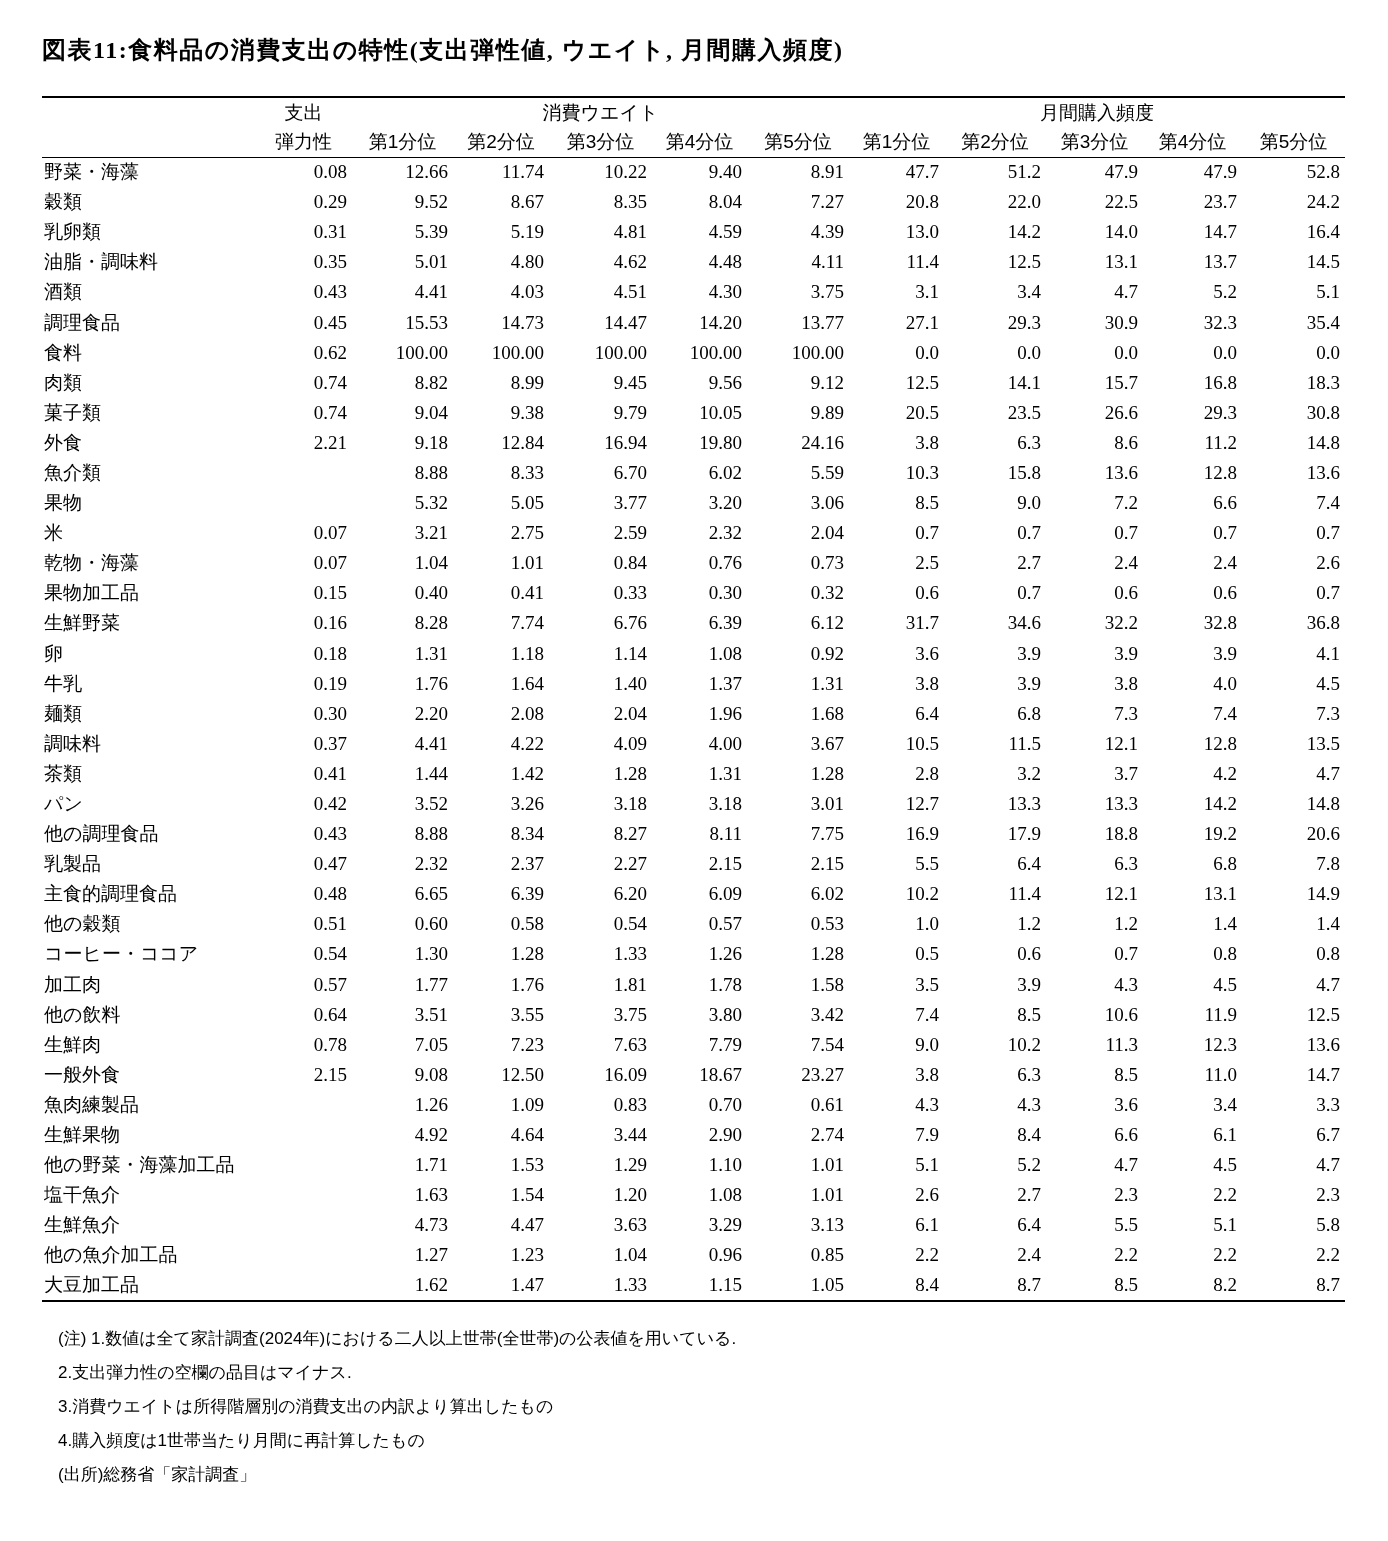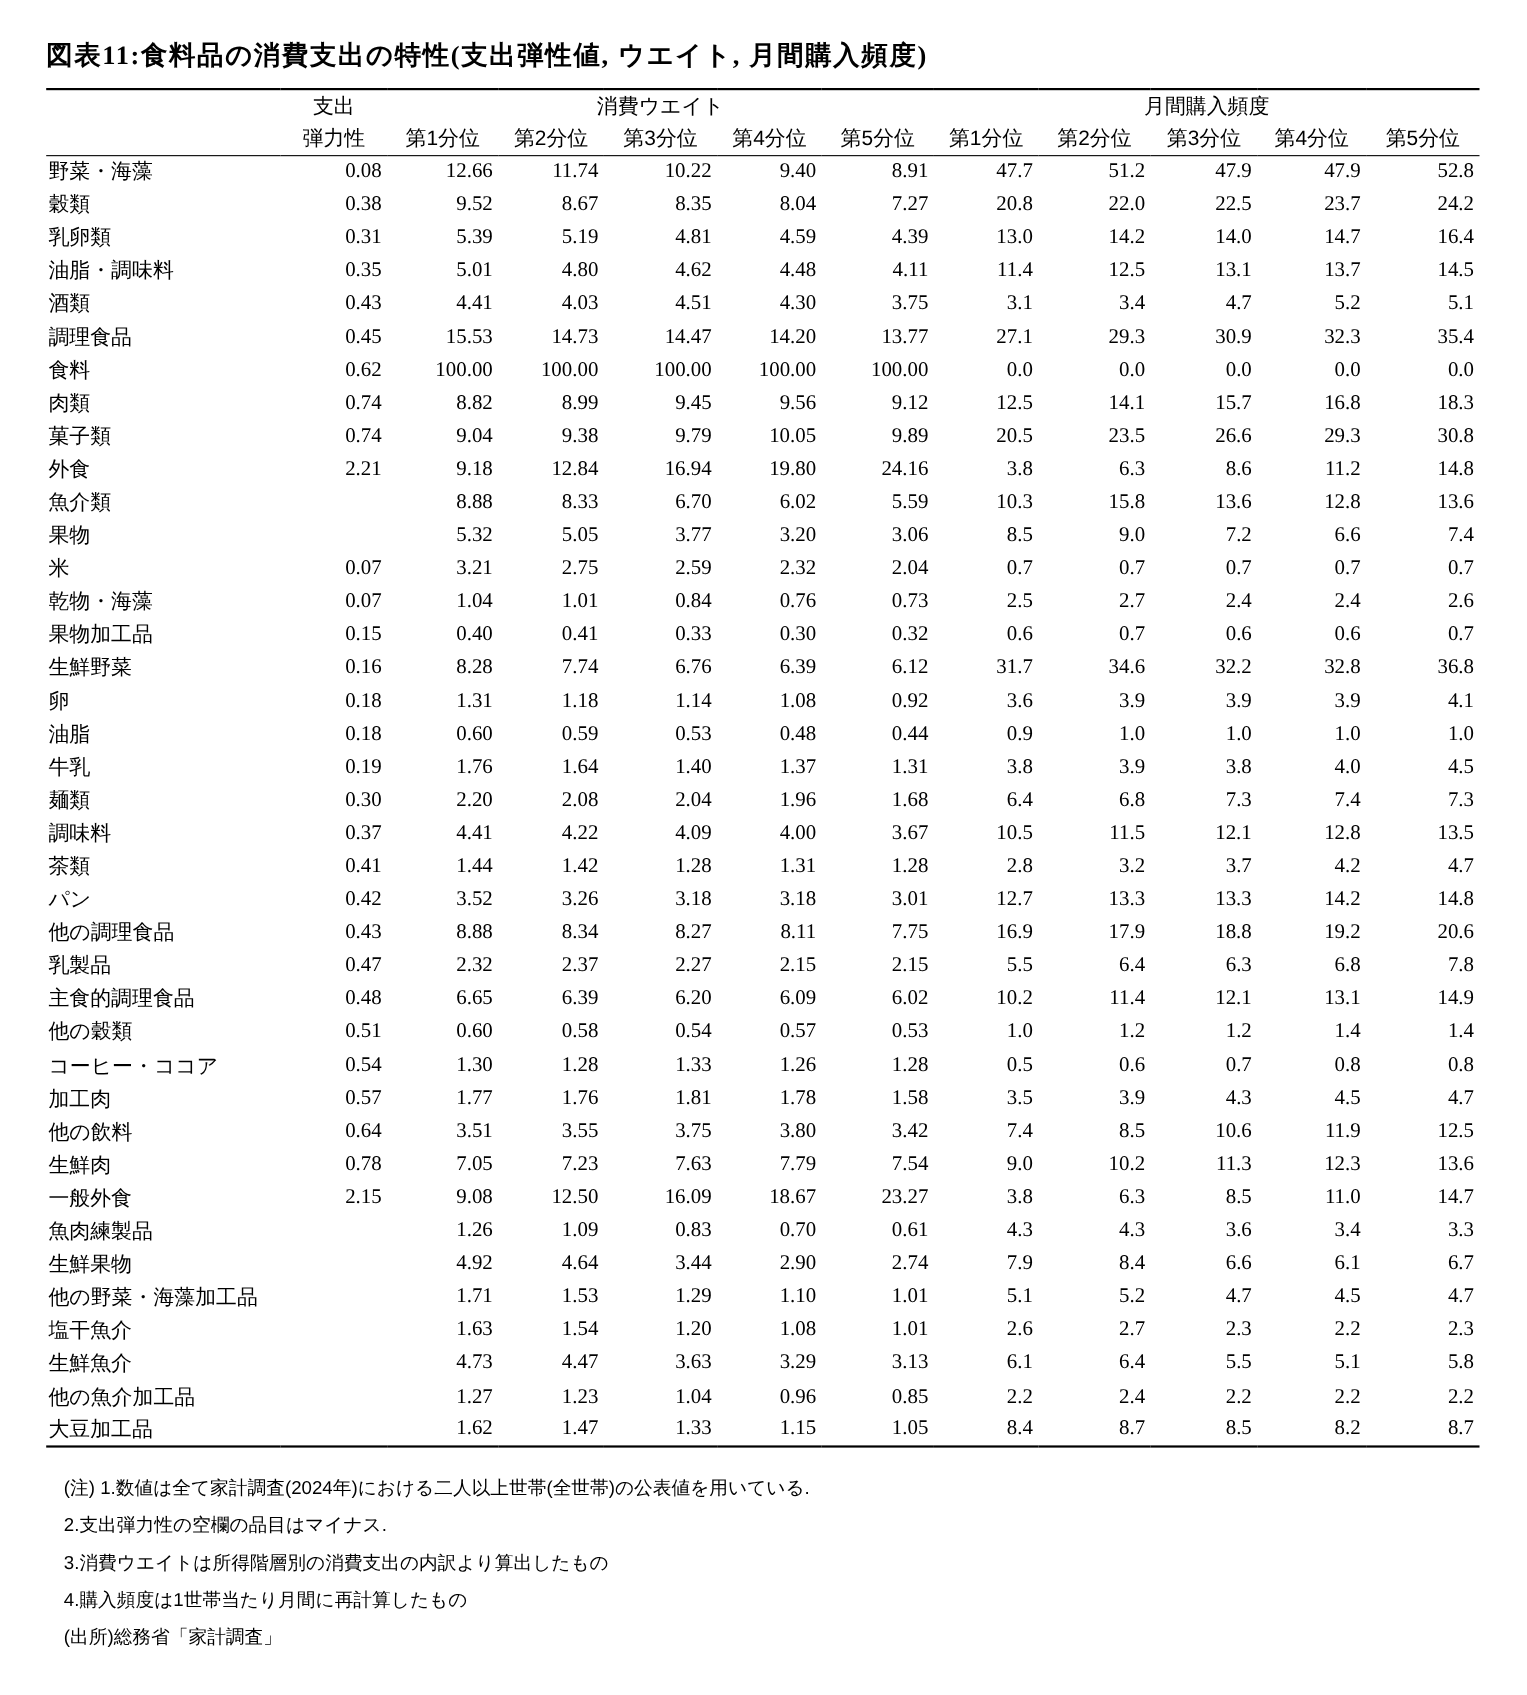--- a/index.html
+++ b/index.html
@@ -15,21 +15,21 @@
 
   .title {
     font-family:"Liberation Serif","DejaVu Serif",serif;
     font-weight:700;
     font-size:24px;
     letter-spacing:1.5px;
     white-space:nowrap;
   }
 
   table.stat {
-    margin-top:14px;
+    margin-top:30px;
     width:1303px;
     border-collapse:collapse;
     table-layout:fixed;
     border-top:2.5px solid #000;
     border-bottom:2.5px solid #000;
   }
   table.stat thead th {
     font-weight:400;
     font-size:19px;
     text-align:center;
@@ -115,21 +115,21 @@
           <td class="num">9.40</td>
           <td class="num">8.91</td>
           <td class="num">47.7</td>
           <td class="num">51.2</td>
           <td class="num">47.9</td>
           <td class="num">47.9</td>
           <td class="num">52.8</td>
         </tr>
         <tr>
           <td class="label">穀類</td>
-          <td class="num">0.38</td>
+          <td class="num">0.29</td>
           <td class="num">9.52</td>
           <td class="num">8.67</td>
           <td class="num">8.35</td>
           <td class="num">8.04</td>
           <td class="num">7.27</td>
           <td class="num">20.8</td>
           <td class="num">22.0</td>
           <td class="num">22.5</td>
           <td class="num">23.7</td>
           <td class="num">24.2</td>
@@ -338,34 +338,20 @@
           <td class="num">1.14</td>
           <td class="num">1.08</td>
           <td class="num">0.92</td>
           <td class="num">3.6</td>
           <td class="num">3.9</td>
           <td class="num">3.9</td>
           <td class="num">3.9</td>
           <td class="num">4.1</td>
         </tr>
         <tr>
-          <td class="label">油脂</td>
-          <td class="num">0.18</td>
-          <td class="num">0.60</td>
-          <td class="num">0.59</td>
-          <td class="num">0.53</td>
-          <td class="num">0.48</td>
-          <td class="num">0.44</td>
-          <td class="num">0.9</td>
-          <td class="num">1.0</td>
-          <td class="num">1.0</td>
-          <td class="num">1.0</td>
-          <td class="num">1.0</td>
-        </tr>
-        <tr>
           <td class="label">牛乳</td>
           <td class="num">0.19</td>
           <td class="num">1.76</td>
           <td class="num">1.64</td>
           <td class="num">1.40</td>
           <td class="num">1.37</td>
           <td class="num">1.31</td>
           <td class="num">3.8</td>
           <td class="num">3.9</td>
           <td class="num">3.8</td>

